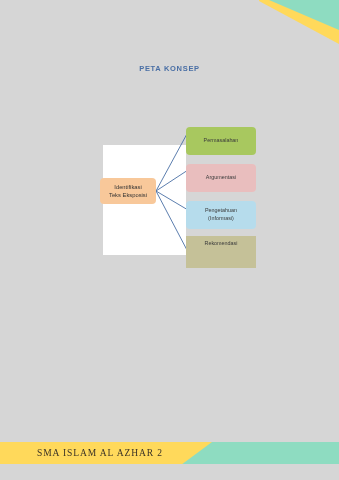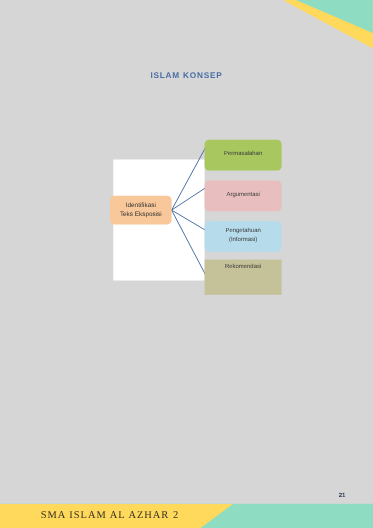--- a/index.html
+++ b/index.html
@@ -140,21 +140,21 @@
     align-items: flex-start;
     padding-top: 4px;
   }
 
   
   .footer {
     position: absolute;
     left: 0;
     bottom: 0;
     width: 339px;
-    height: 22px;
+    height: 38px;
   }
   .footer-teal {
     position: absolute;
     left: 0;
     top: 0;
     width: 339px;
     height: 22px;
     background: #8edcc1;
   }
   .footer-yellow {
@@ -190,21 +190,21 @@
 </head>
 <body>
 
 <div class="page">
 
   <div class="corner-deco">
     <div class="corner-yellow"></div>
     <div class="corner-teal"></div>
   </div>
 
-  <div class="page-title">ISLAM KONSEP</div>
+  <div class="page-title">PETA KONSEP</div>
 
   <div class="diagram">
 
     <div class="white-panel"></div>
 
     <svg class="svg-links" viewBox="0 0 339 165">
       <line x1="156" y1="73" x2="188" y2="14" stroke="#4a6fa5" stroke-width="0.9"></line>
       <line x1="156" y1="73" x2="188" y2="52" stroke="#4a6fa5" stroke-width="0.9"></line>
       <line x1="156" y1="73" x2="188" y2="92" stroke="#4a6fa5" stroke-width="0.9"></line>
       <line x1="156" y1="73" x2="188" y2="134" stroke="#4a6fa5" stroke-width="0.9"></line>

